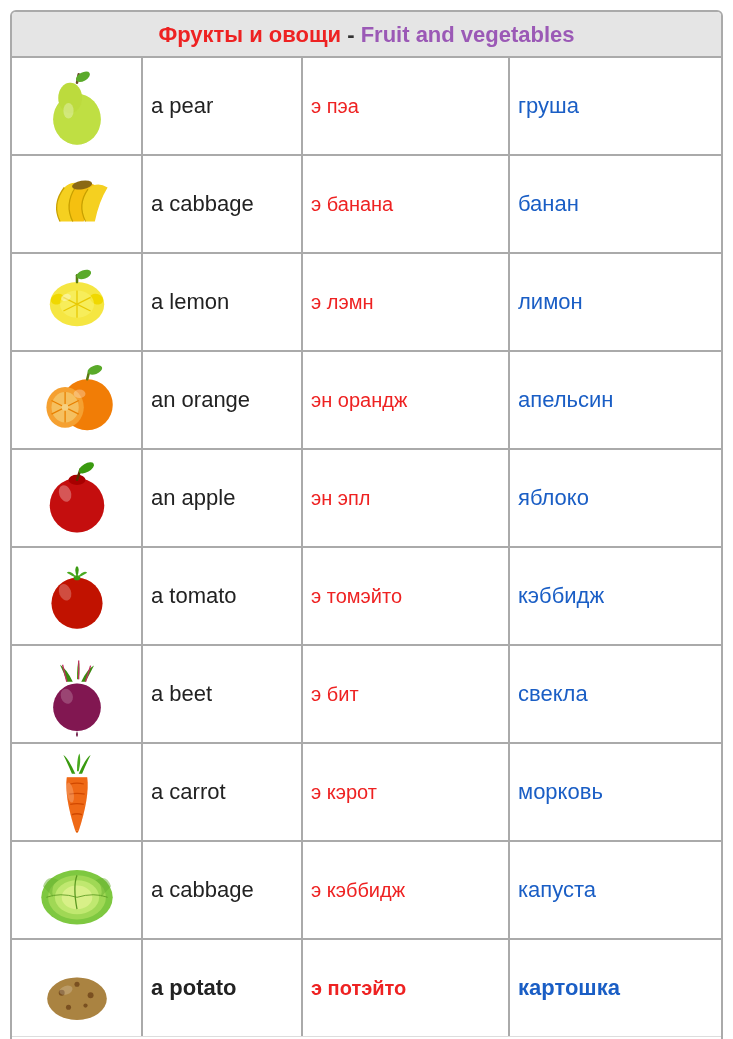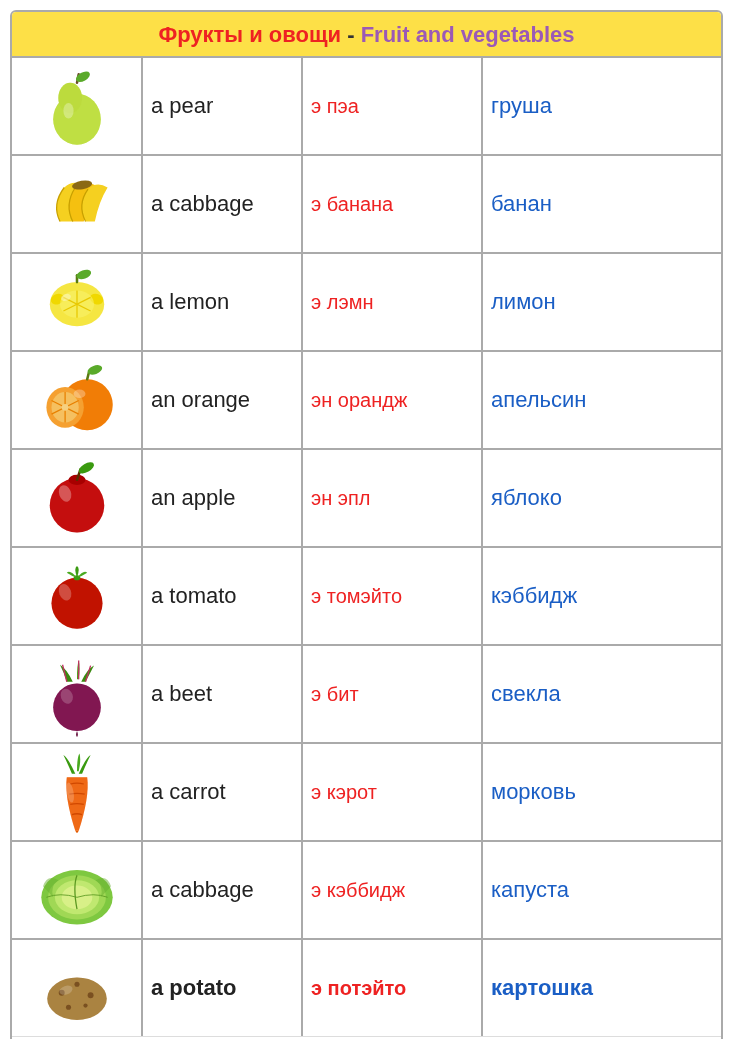--- a/index.html
+++ b/index.html
@@ -14,21 +14,21 @@
       padding: 10px;
     }
     .card {
       width: 713px;
       border: 2px solid #aaa;
       border-radius: 6px;
       overflow: hidden;
       background: #fff;
     }
     .title-bar {
-      background: #fde047;
+      background: #e5e5e5;
       text-align: center;
       padding: 10px 6px 8px 6px;
       font-size: 22px;
       font-weight: bold;
       border-bottom: 2px solid #aaa;
     }
     .title-russian {
       color: #e22;
     }
     .title-dash {
@@ -62,21 +62,21 @@
       text-align: center;
       padding: 4px;
     }
     .cell-english {
       width: 160px;
       font-size: 22px;
       color: #222;
       font-family: Arial, sans-serif;
     }
     .cell-transcription {
-      width: 180px;
+      width: 207px;
       font-size: 20px;
       color: #e22;
       font-family: Arial, sans-serif;
     }
     .cell-russian {
       font-size: 22px;
       color: #1a5ec5;
       font-family: Arial, sans-serif;
       min-width: 140px;
     }

